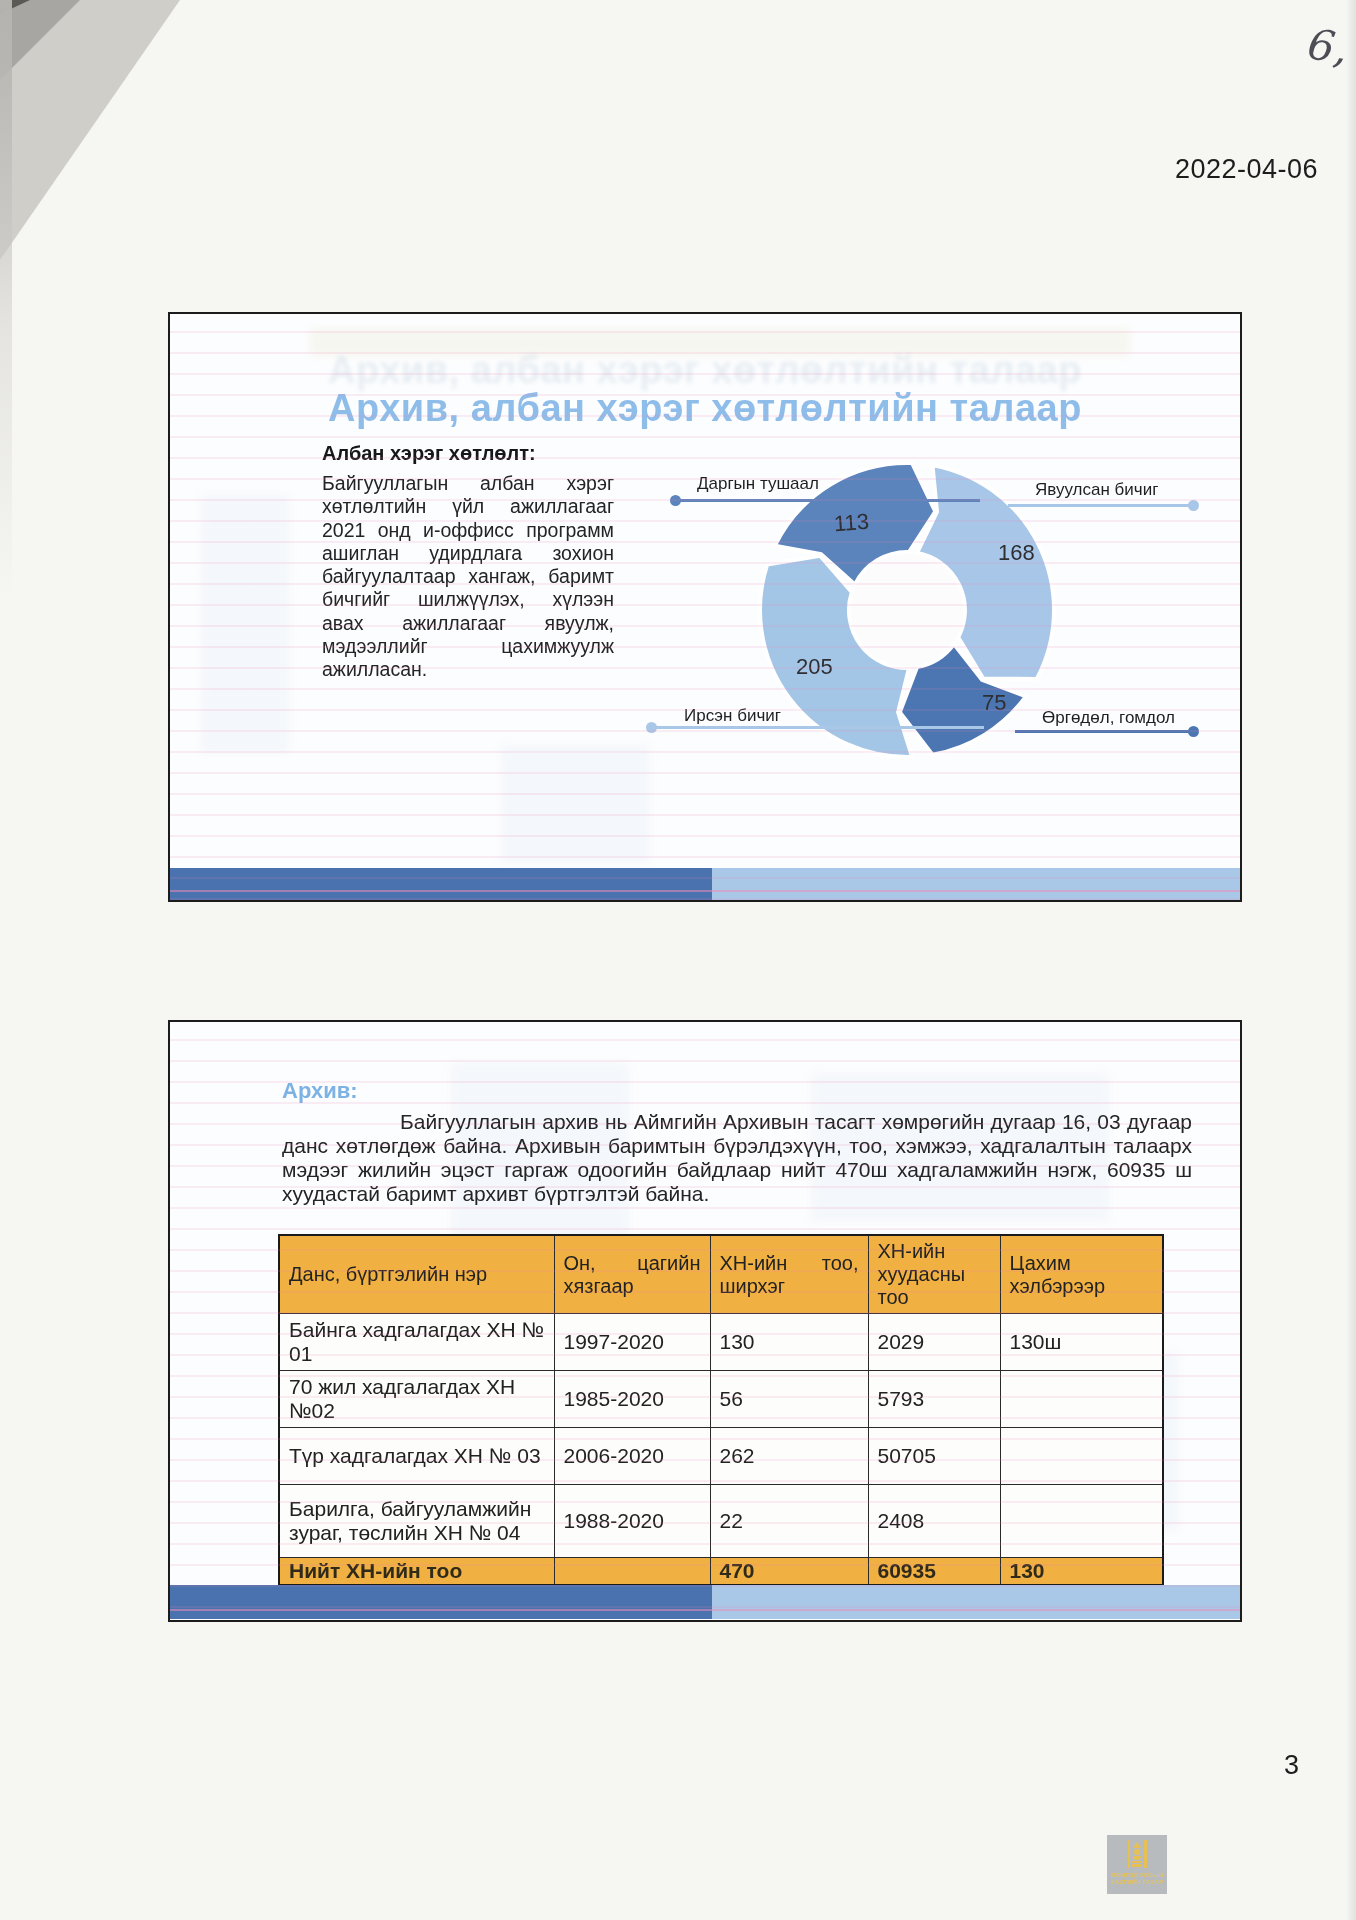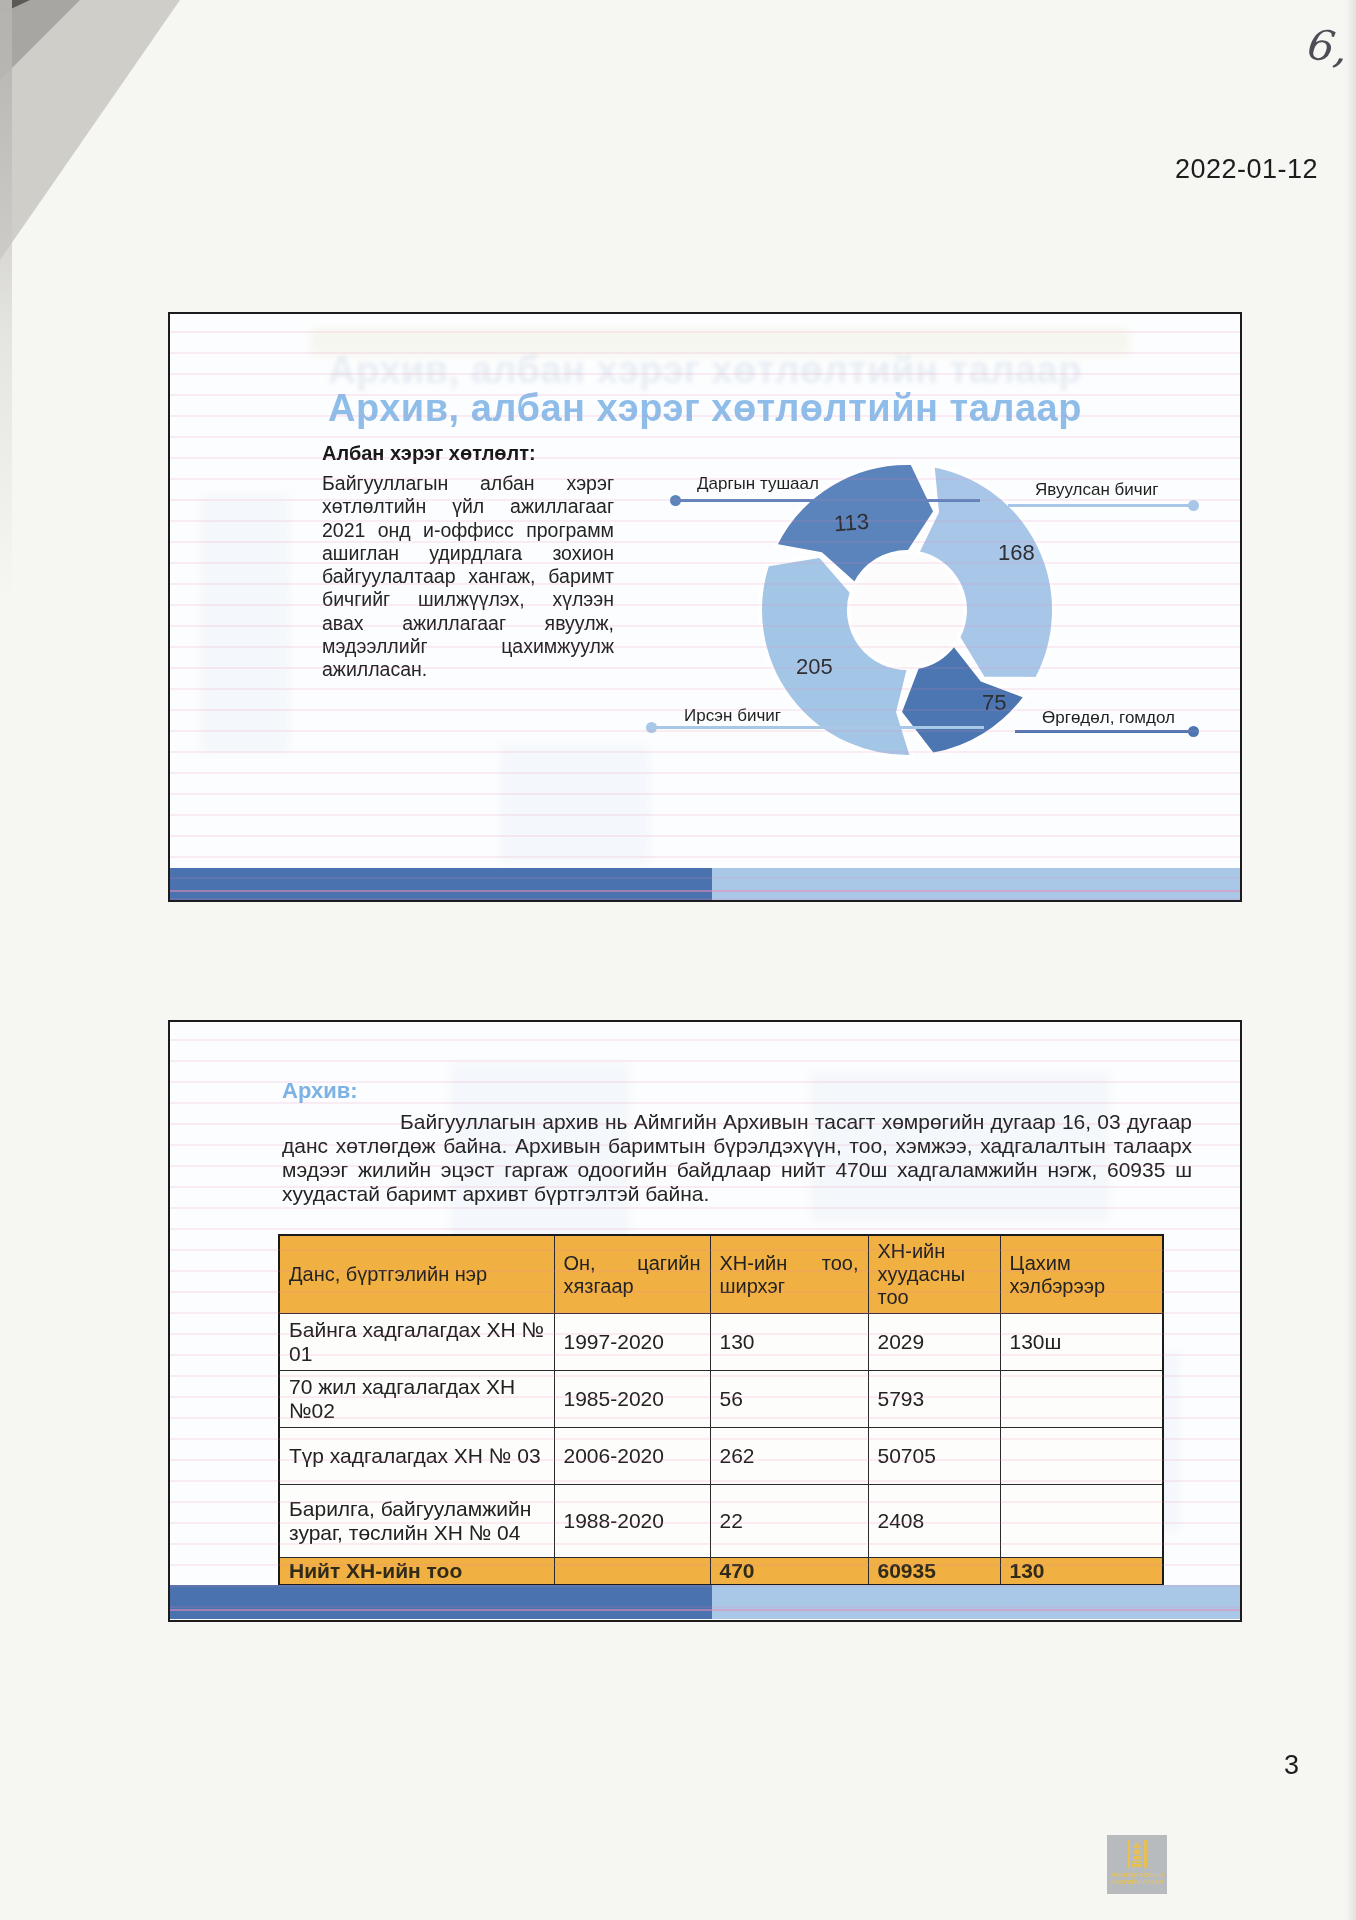--- a/index.html
+++ b/index.html
@@ -112,21 +112,21 @@
 </head>
 <body>
 
 <div class="corner-shade"></div>
 <div class="corner-dark"></div>
 <div class="corner-black"></div>
 <div class="left-strip"></div>
 <div class="right-strip"></div>
 
 <div class="hand-note">6,</div>
-<div class="doc-date">2022-01-12</div>
+<div class="doc-date">2022-04-06</div>
 
 <section class="card card1">
   <div class="ghost-blob ghost-warm" style="left:140px;top:14px;width:820px;height:28px;"></div>
   <div class="ghost-blob" style="left:30px;top:180px;width:90px;height:260px;"></div>
   <div class="ghost-blob" style="left:330px;top:430px;width:150px;height:120px;"></div>
 
   <h1 class="slide-title slide-title-ghost">Архив, албан хэрэг хөтлөлтийн талаар</h1>
   <h1 class="slide-title">Архив, албан хэрэг хөтлөлтийн талаар</h1>
 
   <div class="text-block">

